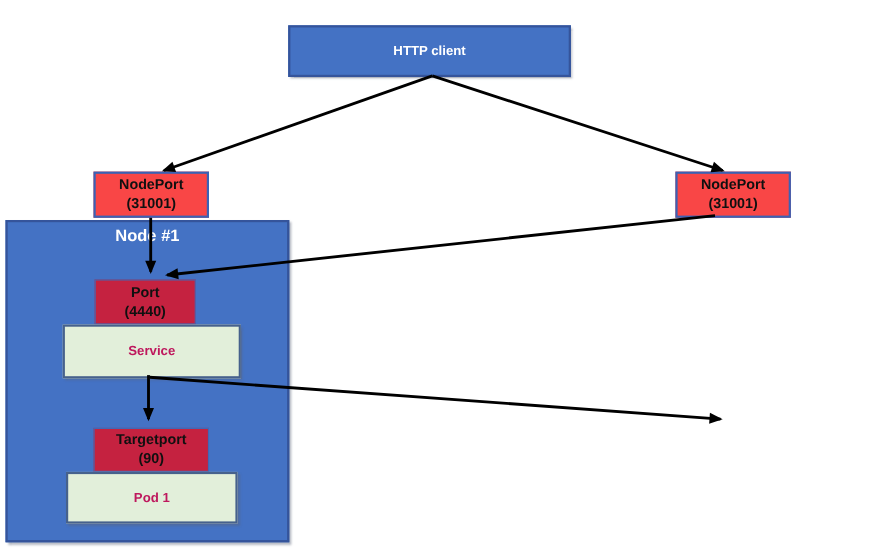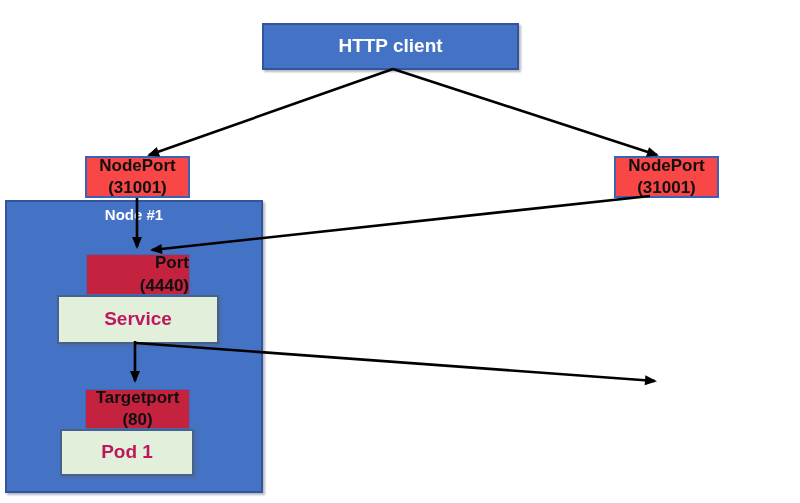--- a/index.html
+++ b/index.html
@@ -10,22 +10,22 @@
   .box{position:absolute;box-sizing:border-box;display:flex;flex-direction:column;
        align-items:center;justify-content:center;text-align:center;}
   .blue-box{background:#4472C4;border:2px solid #35549B;color:#ffffff;
             box-shadow:2px 2px 2px rgba(90,100,120,0.45);}
   .red-box{background:#F94646;border:2px solid #3A62B5;color:#101010;}
   .crimson-box{background:#C52240;border:1px solid #4068B4;color:#101010;}
   .green-box{background:#E2EFDA;border:2px solid #46618C;color:#be185d;
              box-shadow:2px 2px 2px rgba(90,100,120,0.45);}
   .node-box{justify-content:flex-start;}
   .node-label{padding-top:4px;font-size:15px;}
-  .t15{font-size:19px;line-height:1.2;}
-  .t13{font-size:17px;line-height:1.3;}
+  .t15{font-size:12px;line-height:1.2;}
+  .t13{font-size:13px;line-height:1.3;}
   .arrows{position:absolute;left:0;top:0;width:800px;height:503px;
           pointer-events:none;z-index:50;}
 </style>
 </head>
 <body>
 
 <div class="stage">
 
   <div class="box blue-box t15" style="left:262px;top:23px;width:257px;height:47px;">
     <span>HTTP client</span>
@@ -37,35 +37,35 @@
   </div>
 
   <div class="box red-box t13" style="left:614px;top:156px;width:105px;height:42px;">
     <span>NodePort</span>
     <span>(31001)</span>
   </div>
 
   <div class="box blue-box node-box" style="left:5px;top:200px;width:258px;height:293px;">
     <div class="node-label">Node #1</div>
 
-    <div class="box crimson-box t13" style="left:79px;top:52px;width:104px;height:41px;align-items:flex-end;">
+    <div class="box crimson-box t13" style="left:79px;top:52px;width:92px;height:41px;">
       <span>Port</span>
       <span>(4440)</span>
     </div>
 
     <div class="box green-box t15" style="left:50px;top:93px;width:162px;height:49px;">
       <span>Service</span>
     </div>
 
     <div class="box crimson-box t13" style="left:78px;top:187px;width:105px;height:40px;">
       <span>Targetport</span>
-      <span>(80)</span>
+      <span>(90)</span>
     </div>
 
-    <div class="box green-box t15" style="left:53px;top:227px;width:134px;height:47px;">
+    <div class="box green-box t15" style="left:53px;top:227px;width:156px;height:47px;">
       <span>Pod 1</span>
     </div>
   </div>
 
 
   <svg class="arrows" viewBox="0 0 800 503" xmlns="http://www.w3.org/2000/svg">
     <defs>
       <marker id="ah" markerUnits="userSpaceOnUse" markerWidth="14" markerHeight="12" refX="11" refY="6" orient="auto">
         <path d="M1,1 L13,6 L1,11 z" fill="#000000"></path>
       </marker>

